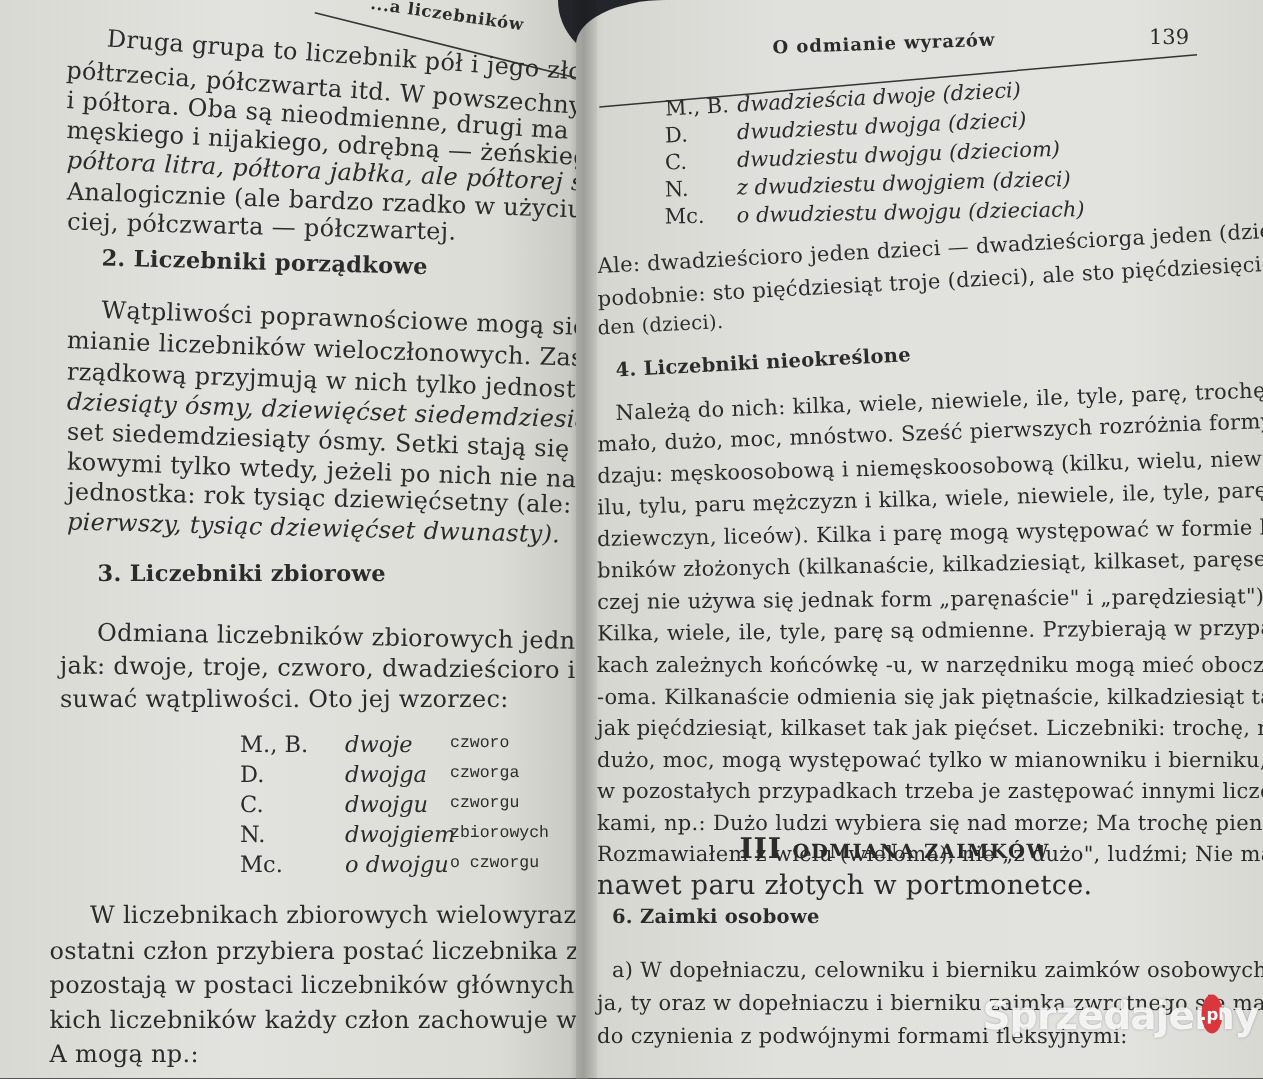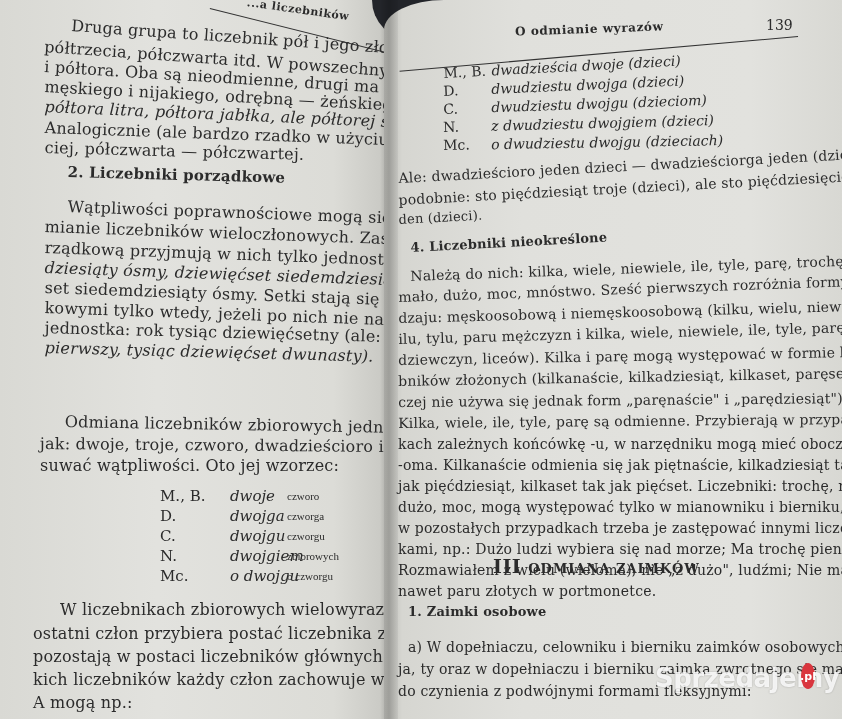--- a/index.html
+++ b/index.html
@@ -67,21 +67,21 @@
     .watermark-badge {
       position: absolute; left: 801px; top: 663px; width: 14px; height: 26px;
       border-radius: 50%; background: #d9363e; color: #fff;
       font-family: "DejaVu Sans", sans-serif; font-size: 11px; font-weight: bold;
       display: flex; align-items: center; justify-content: center;
     }
     .tbl { position: absolute; }
     .tbl .row { position: absolute; white-space: nowrap; font-size: 15px; line-height: 20px; }
     .tbl .c1 { position: absolute; left: 0; }
     .tbl .c2 { position: absolute; left: 70px; font-style: italic; }
-    .tbl .c3 { position: absolute; left: 127px; font-family: Liberation Serif, serif; font-size: 11px; }
+    .tbl .c3 { position: absolute; left: 140px; font-family: Liberation Mono, monospace; font-size: 11px; }
     .rtbl .row { position: absolute; white-space: nowrap; font-size: 14px; line-height: 18px; }
     .rtbl .c1 { position: absolute; left: 0; }
     .rtbl .c2 { position: absolute; left: 48px; }
   </style>
 </head>
 <body>
 
 <div class="page page-left">
   <div class="header-rule-left"></div>
   <div class="header-left">...a liczebników</div>
@@ -98,20 +98,21 @@
 
   <div class="line" style="left:68px; top:197px; transform:rotate(2deg); transform-origin:left top;">Wątpliwości poprawnościowe mogą się nasunąć tylko przy</div>
   <div class="line" style="left:45px; top:217px; transform:rotate(2deg); transform-origin:left top;">mianie liczebników wieloczłonowych. Zasadą jest, że postać po-</div>
   <div class="line" style="left:45px; top:238px; transform:rotate(2deg); transform-origin:left top;">rządkową przyjmują w nich tylko jednostki i dziesiątki: sto</div>
   <div class="line it" style="left:45px; top:258px; transform:rotate(2deg); transform-origin:left top;">dziesiąty ósmy, dziewięćset siedemdziesiąty ósmy, tysiąc dziewięć-</div>
   <div class="line" style="left:45px; top:278px; transform:rotate(2deg); transform-origin:left top;">set siedemdziesiąty ósmy. Setki stają się liczebnikami porządk-</div>
   <div class="line" style="left:45px; top:298px; transform:rotate(2deg); transform-origin:left top;">kowymi tylko wtedy, jeżeli po nich nie następuje dziesiątka ani</div>
   <div class="line" style="left:45px; top:318px; transform:rotate(1.5deg); transform-origin:left top;">jednostka: rok tysiąc dziewięćsetny (ale: rok tysiąc dziewięćset</div>
   <div class="line it" style="left:45px; top:338px; transform:rotate(1.5deg); transform-origin:left top;">pierwszy, tysiąc dziewięćset dwunasty).</div>
 
+  <div class="line heading" style="left:65px; top:372px;">3. Liczebniki zbiorowe</div>
 
   <div class="line" style="left:65px; top:412px; transform:rotate(1deg); transform-origin:left top;">Odmiana liczebników zbiorowych jednowyrazowych, takich</div>
   <div class="line" style="left:40px; top:434px; transform:rotate(0.5deg); transform-origin:left top;">jak: dwoje, troje, czworo, dwadzieścioro itp. raczej nie powinna na-</div>
   <div class="line" style="left:40px; top:456px;">suwać wątpliwości. Oto jej wzorzec:</div>
 
   <div class="tbl" style="left:160px; top:486px;">
     <div class="row" style="top:0px;">
       <span class="c1">M., B.</span>
       <span class="c2">dwoje</span>
       <span class="c3">czworo</span>
@@ -191,27 +192,27 @@
 <div class="line" style="left:398px; top:371px; font-size:14px; transform:rotate(-1deg); transform-origin:left top;">bników złożonych (kilkanaście, kilkadziesiąt, kilkaset, paręset; ra-</div>
 <div class="line" style="left:398px; top:392px; font-size:14px; transform:rotate(-0.5deg); transform-origin:left top;">czej nie używa się jednak form „paręnaście" i „parędziesiąt").</div>
 <div class="line" style="left:398px; top:413px; font-size:14px; transform:rotate(-0.5deg); transform-origin:left top;">Kilka, wiele, ile, tyle, parę są odmienne. Przybierają w przypad-</div>
 <div class="line" style="left:398px; top:434px; font-size:14px;">kach zależnych końcówkę -u, w narzędniku mogą mieć obocznie</div>
 <div class="line" style="left:398px; top:455px; font-size:14px;">-oma. Kilkanaście odmienia się jak piętnaście, kilkadziesiąt tak</div>
 <div class="line" style="left:398px; top:476px; font-size:14px;">jak pięćdziesiąt, kilkaset tak jak pięćset. Liczebniki: trochę, mało,</div>
 <div class="line" style="left:398px; top:497px; font-size:14px;">dużo, moc, mogą występować tylko w mianowniku i bierniku,</div>
 <div class="line" style="left:398px; top:518px; font-size:14px;">w pozostałych przypadkach trzeba je zastępować innymi liczebni-</div>
 <div class="line" style="left:398px; top:539px; font-size:14px;">kami, np.: Dużo ludzi wybiera się nad morze; Ma trochę pieniędzy;</div>
 <div class="line" style="left:398px; top:560px; font-size:14px;">Rozmawiałem z wielu (wieloma), nie „z dużo", ludźmi; Nie mam</div>
-<div class="line" style="left:398px; top:581px; font-size:14px;">nawet paru złotych w portmonetce.</div>
+<div class="line" style="left:398px; top:581px; font-size:18px;">nawet paru złotych w portmonetce.</div>
 
 <div class="line chapter" style="left:493px; top:556px;">
   <span>III</span>
   <span class="sc">ODMIANA ZAIMKÓW</span>
 </div>
 
-<div class="line heading" style="left:408px; top:602px; font-size:13px;">1. Zaimki osobowe</div>
+<div class="line heading" style="left:408px; top:602px; font-size:13px;">6. Zaimki osobowe</div>
 
 <div class="line" style="left:408px; top:637px; font-size:14px;">a) W dopełniaczu, celowniku i bierniku zaimków osobowych</div>
 <div class="line" style="left:398px; top:659px; font-size:14px;">ja, ty oraz w dopełniaczu i bierniku zaimka zwrotnego się mamy</div>
 <div class="line" style="left:398px; top:681px; font-size:14px;text-align:right;">do czynienia z podwójnymi formami fleksyjnymi:</div>
 
 <div class="watermark">Sprzedajemy</div>
 <div class="watermark-badge">.pl</div>
 
 </body></html>

